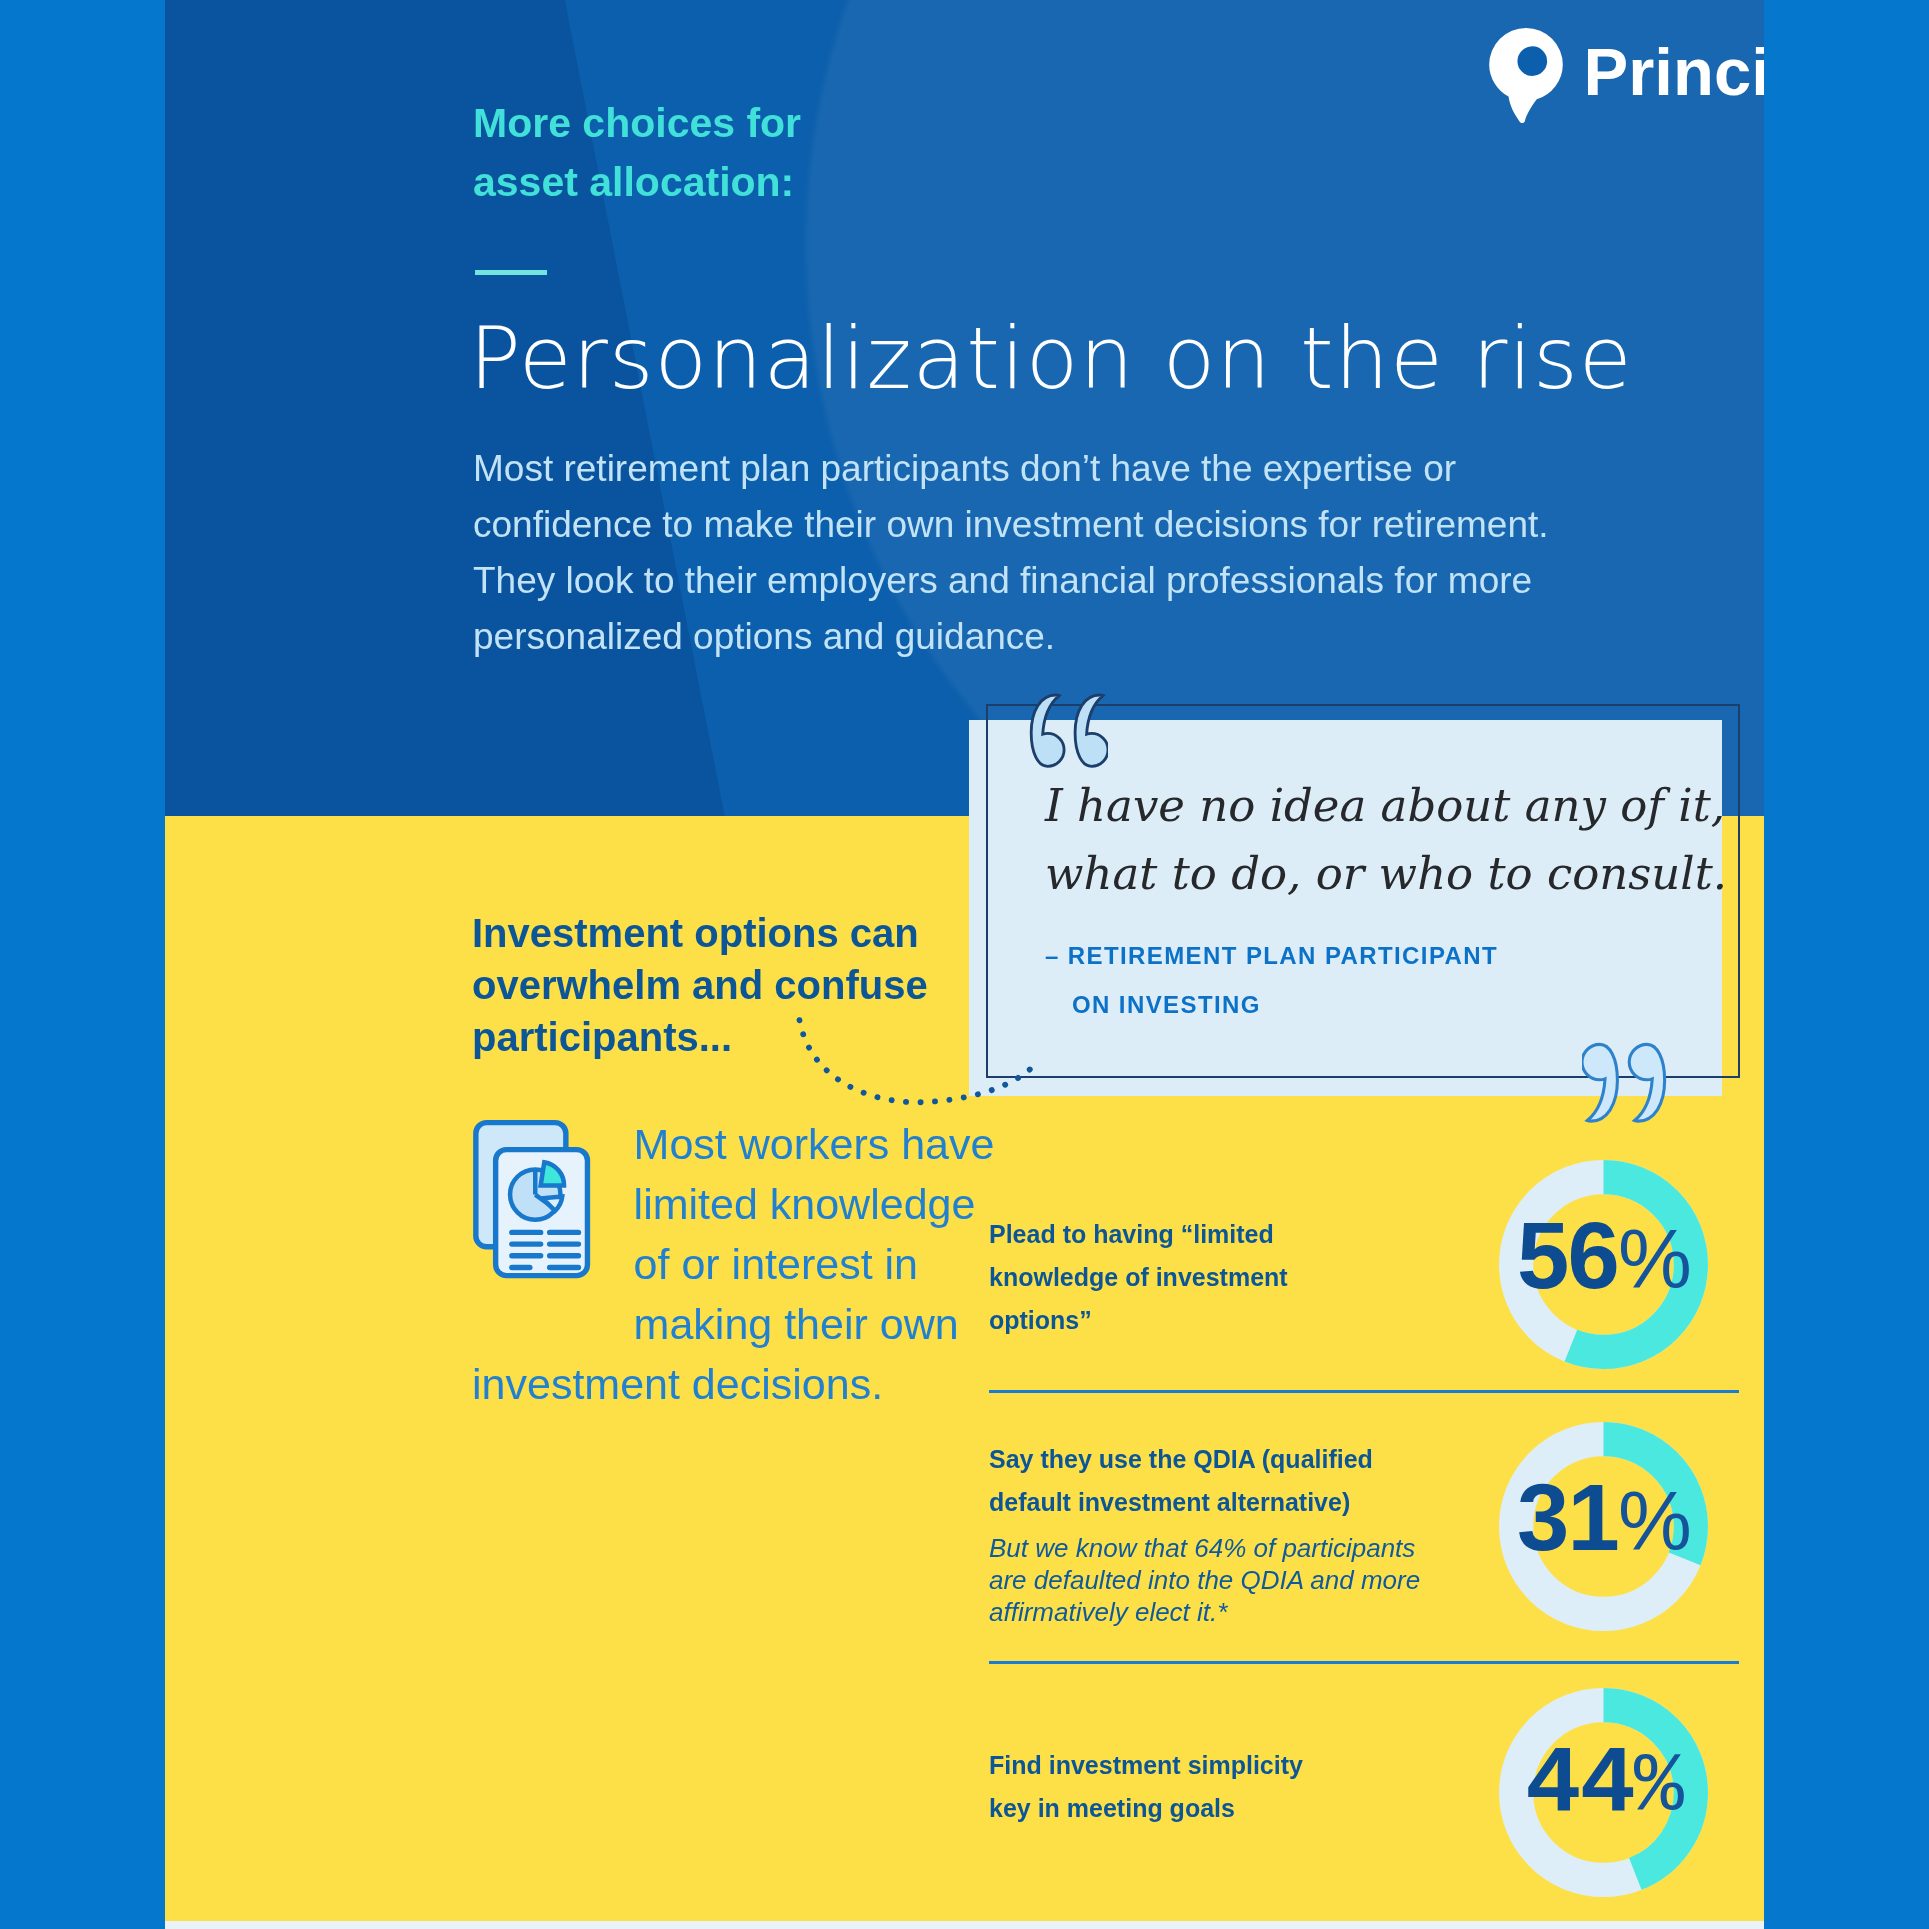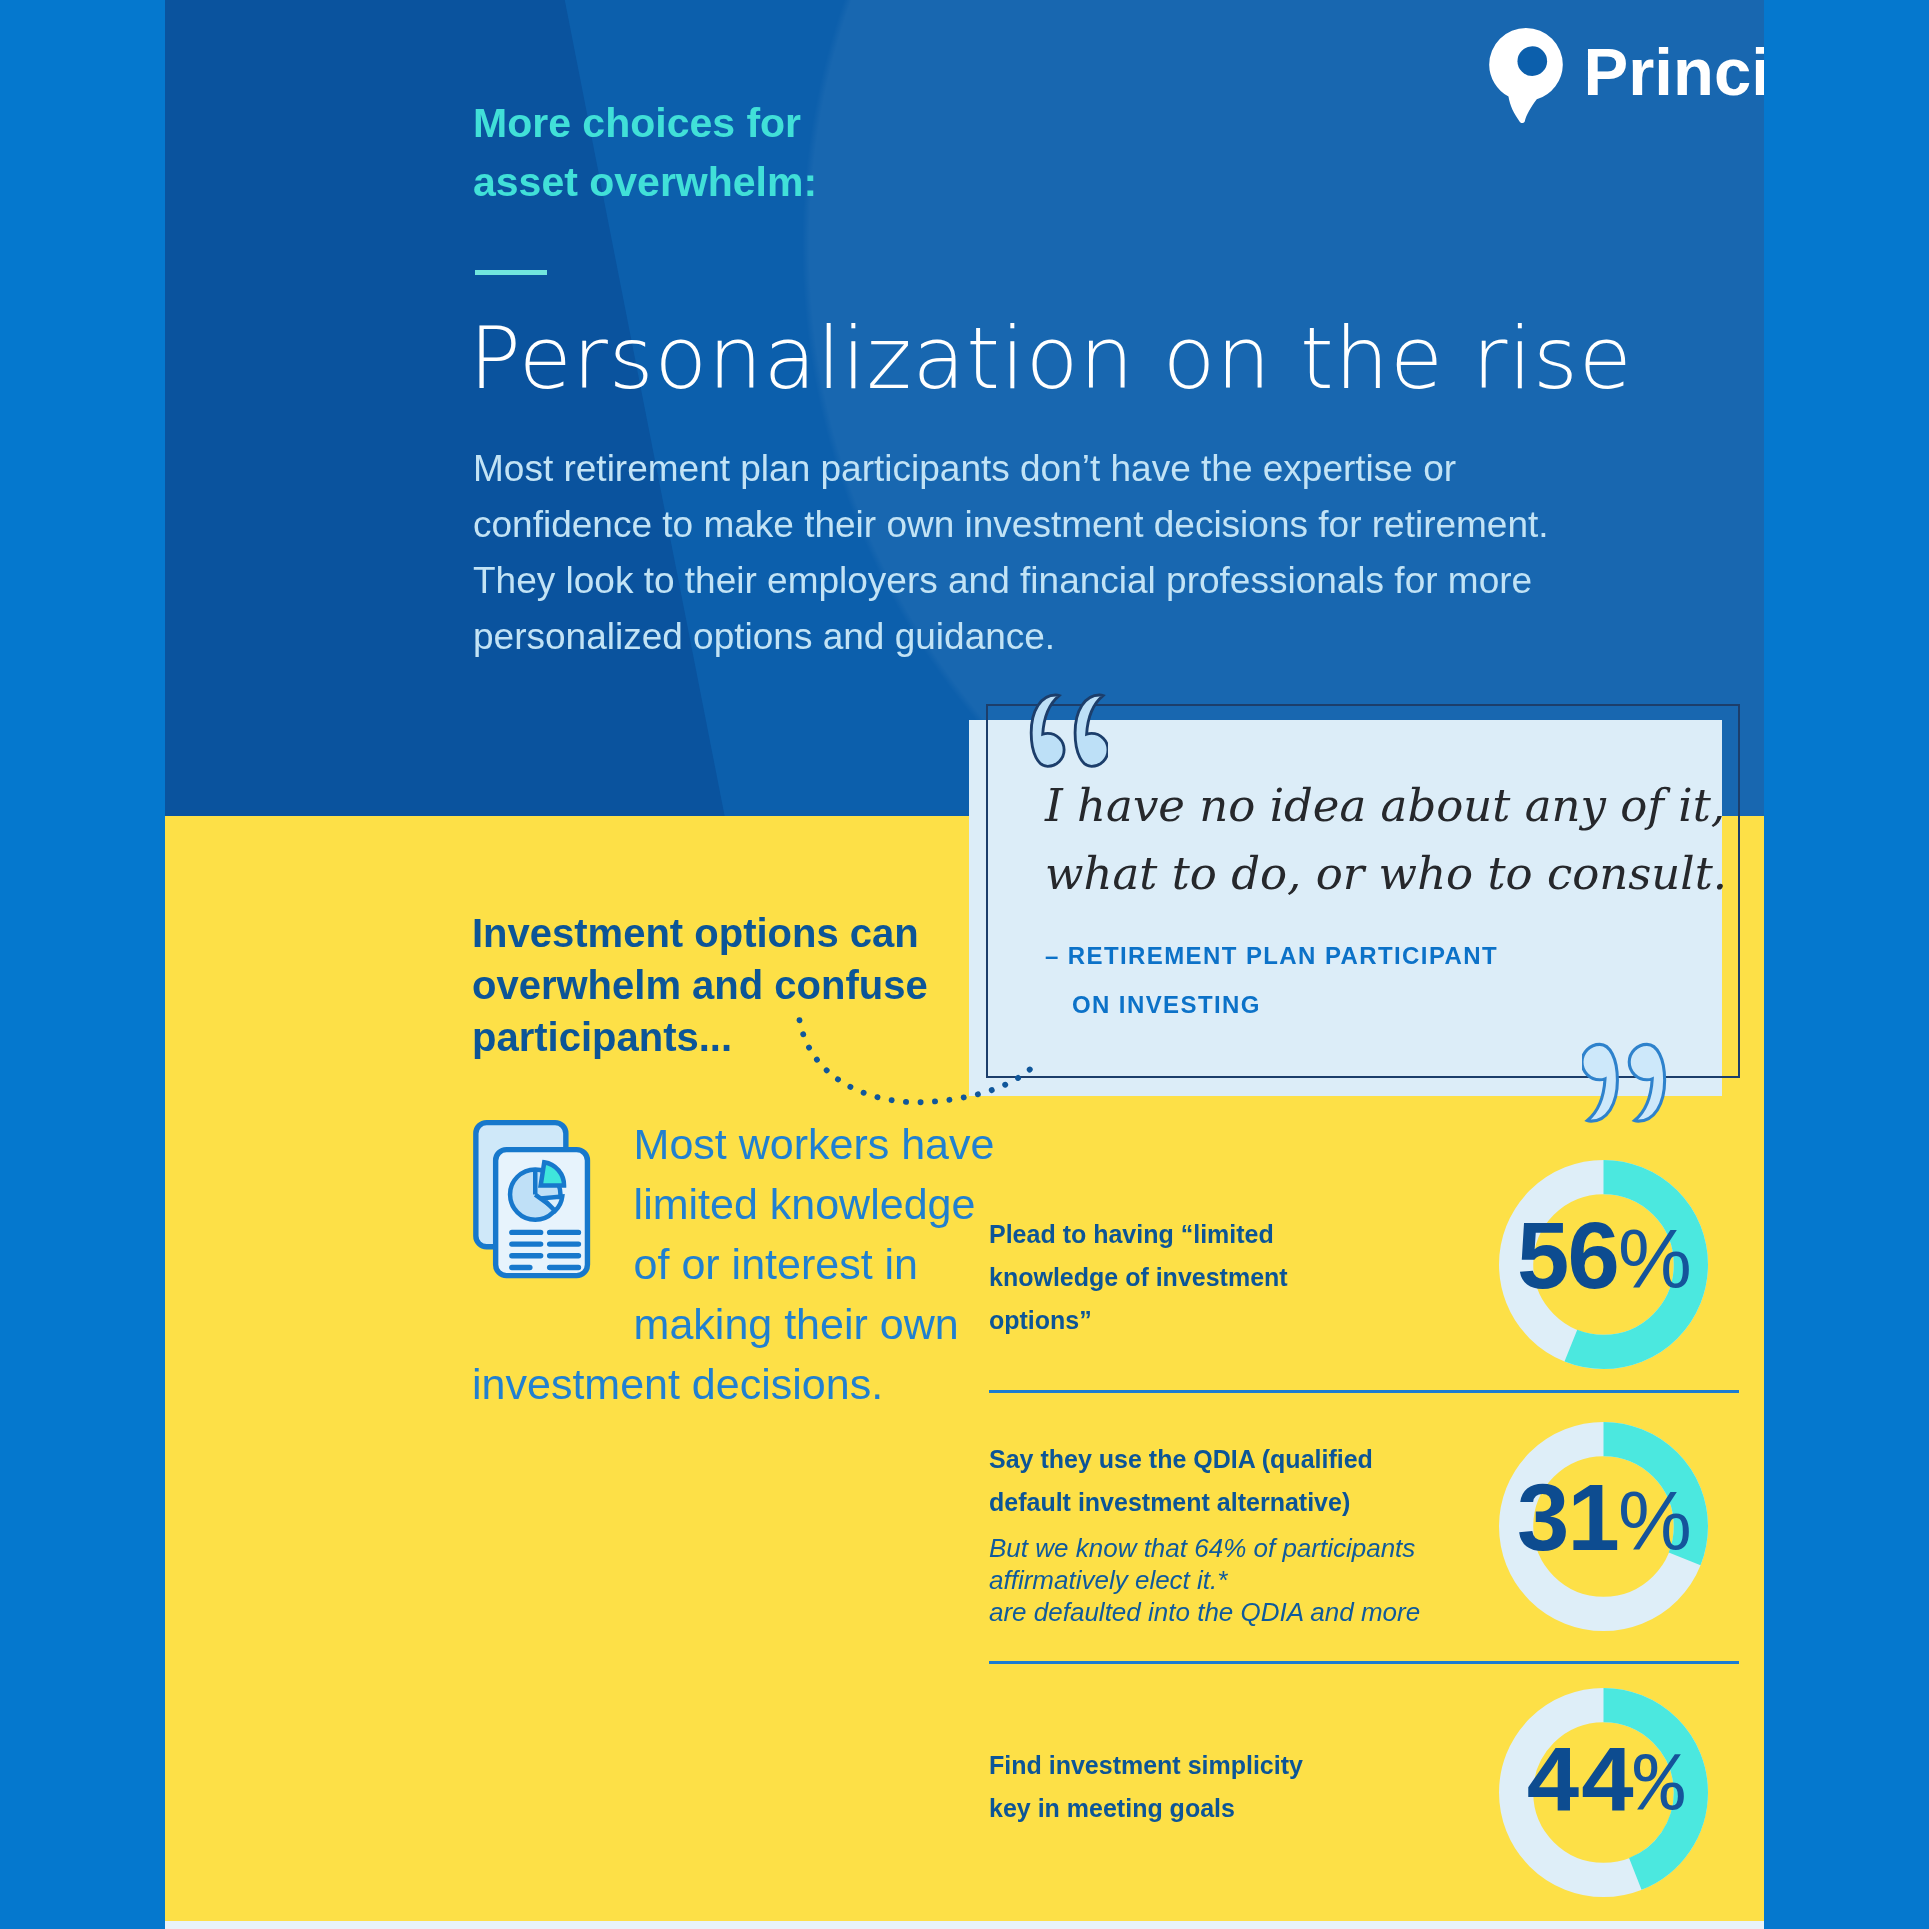--- a/index.html
+++ b/index.html
@@ -57,21 +57,21 @@
 
 <div id="page">
   <div id="content">
 
     <div id="header">
       <div class="band"></div>
       <div class="arc1"></div>
 
       <div class="eyebrow">
         <div>More choices for</div>
-        <div>asset overwhelm:</div>
+        <div>asset allocation:</div>
       </div>
       <div class="eyebrow-dash"></div>
 
       <div class="main-title">Personalization on the rise</div>
       <div class="intro">Most retirement plan participants don’t have the expertise or confidence to make their own investment decisions for retirement. They look to their employers and financial professionals for more personalized options and guidance.</div>
 
       <div class="logo">
         <span>
           <svg width="90" height="97" viewBox="0 0 100 108">
             <path fill="#ffffff" d="M9,42 A41,41 0 1 1 91,42 A41,41 0 0 1 62,80.5
@@ -168,22 +168,22 @@
     </div>
 
     <div class="divider" style="top:1390px;"></div>
 
     <div class="stat-label" style="top:1438px;">
       <span class="line">Say they use the QDIA (qualified</span>
       <span class="line">default investment alternative)</span>
     </div>
     <div class="stat-note" style="top:1532px;">
       <span class="line">But we know that 64% of participants</span>
+      <span class="line">are defaulted into the QDIA and more</span>
       <span class="line">affirmatively elect it.*</span>
-      <span class="line">are defaulted into the QDIA and more</span>
     </div>
     <div class="donut-wrap" style="left:1334px;top:1422px;">
       <svg width="209" height="209" viewBox="0 0 232 232">
         <circle cx="116" cy="116" r="97" fill="none" stroke="#DEEEF8" stroke-width="38"></circle>
         <circle cx="116" cy="116" r="97" fill="none" stroke="#4BE8DF" stroke-width="38" transform="rotate(-90 116 116)" stroke-dasharray="188.93538218689014 609.4689747964198"></circle>
       </svg>
       <div class="donut-num">
         <div class="donut-num-inner">
           <span class="num">31</span><span class="pct">%</span>
         </div>

